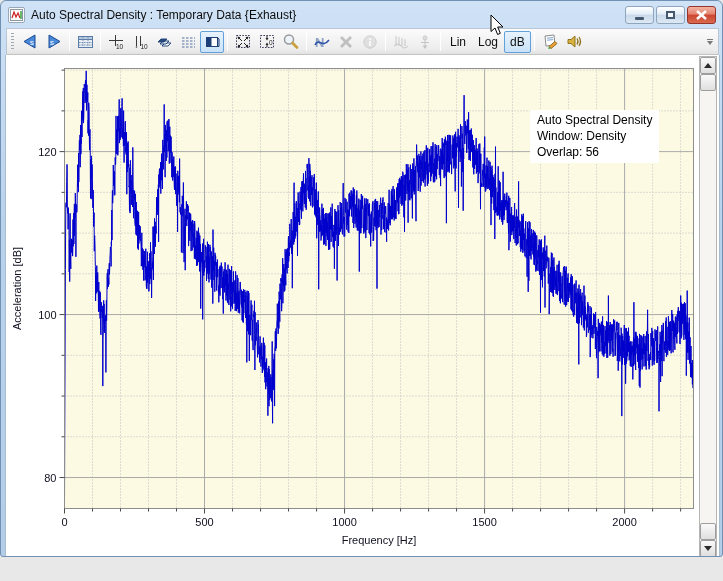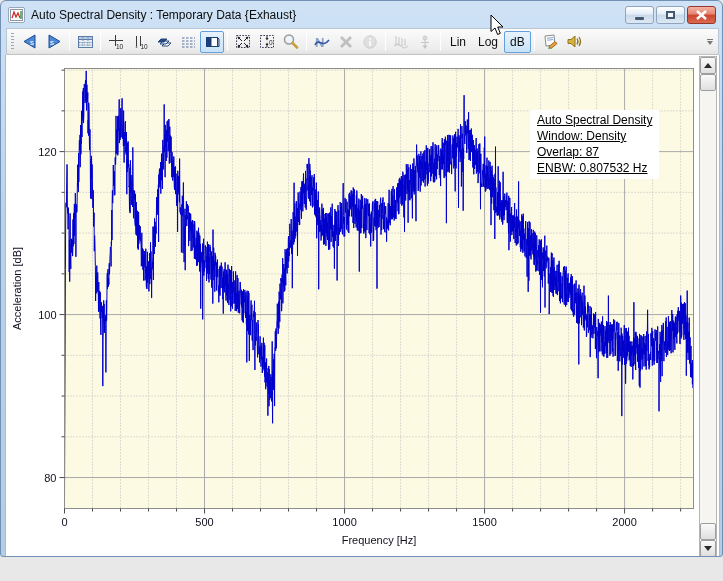--- a/index.html
+++ b/index.html
@@ -55,21 +55,20 @@
   
   .body {
     position:absolute; left:4px; top:54px; width:715px; height:523px;
     background:#ffffff; border:1px solid #a9bccf; border-top:none;
   }
   .chart-client { position:absolute; left:1px; top:0; width:692px; height:503px; background:#ffffff; }
   .legend-box {
     position:absolute; left:523px; top:55px; background:#ffffff;
     padding:2px 7px 3px 7px; font-size:12px; line-height:16px; color:#000;
     white-space:nowrap;
-    text-decoration:underline;
   }
   .legend-box span { display:block; }
   
   .vscroll { position:absolute; right:2px; top:1px; width:18px; height:502px;
     border:1px solid #b5b5b5; background:#f6f5f1; display:flex; flex-direction:column; }
   .hscroll { position:absolute; left:1px; bottom:2px; width:692px; height:18px;
     border:1px solid #b5b5b5; background:#f6f5f1; display:flex; }
   .sbtn { background:linear-gradient(#fafafa,#dfdfdf); border:1px solid #9e9e9e; border-radius:2px;
     display:flex; align-items:center; justify-content:center; flex:none; }
   .vscroll .sbtn { width:16px; height:17px; }
@@ -386,22 +385,21 @@
               <text x="-8" y="250.07407407407405" font-size="11" fill="#101020" text-anchor="end">100</text>
               <text x="-8" y="87.11111111111103" font-size="11" fill="#101020" text-anchor="end">120</text>
             </g>
             <text x="314.5" y="475" font-size="11" fill="#101020" text-anchor="middle">Frequency [Hz]</text>
           </g>
           <text transform="translate(14,233.5) rotate(-90)" font-size="11" fill="#101020" text-anchor="middle">Acceleration [dB]</text>
         </svg>
       <div class="legend-box">
         <span>Auto Spectral Density</span>
         <span>Window: Density</span>
-        <span>Overlap: 87</span>
-        <span>ENBW: 0.807532 Hz</span>
+        <span>Overlap: 56</span>
       </div>
     </div>
 
     <div class="vscroll">
       <div class="sbtn">
           <span class="tri-up"></span>
         </div>
       <div class="sbtn vthumb"></div>
       <div class="strack"></div>
       <div class="sbtn vthumb"></div>

